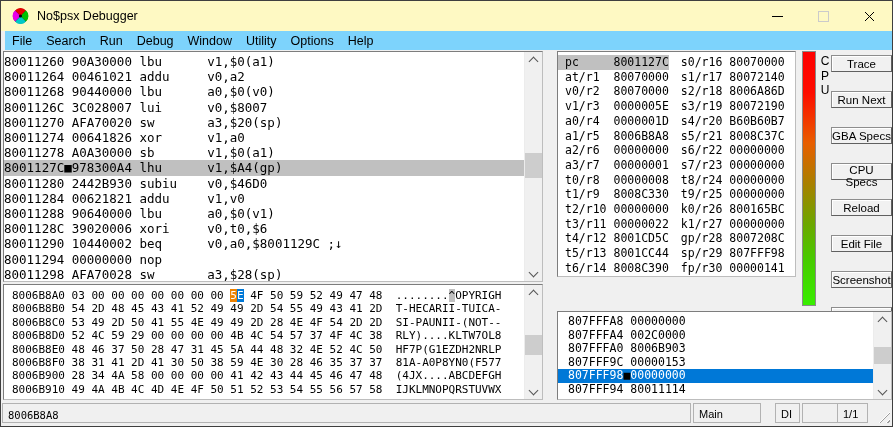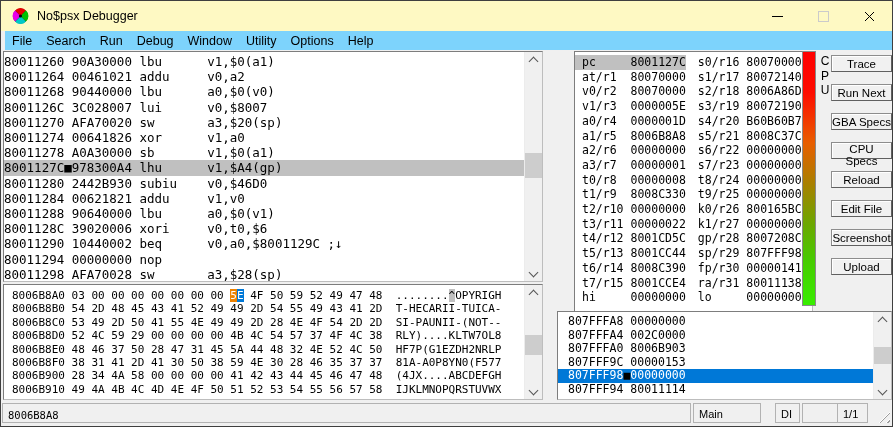--- a/index.html
+++ b/index.html
@@ -15,21 +15,21 @@
   .ico-min{width:11px;height:1px;background:#000;}
   .ico-max{width:9px;height:9px;border:1px solid #cbcbcb;}
   
   .menubar{position:absolute;left:4px;top:30px;right:0;height:19px;background:#7dd3fc;display:flex;}
   .mitem{padding:3px 7px 0 7px;font-size:12.5px;}
   
   .panel{position:absolute;background:#fff;box-sizing:border-box;
     border:1px solid;border-color:#7d7d7d #bdbdbd #bdbdbd #7d7d7d;}
   #disasm{left:2px;top:50px;width:540px;height:231px;}
   #hexpanel{left:2px;top:283px;width:540px;height:116px;}
-  #regpanel{left:556px;top:50px;width:239px;height:261px;margin-left:17px;}
+  #regpanel{left:556px;top:50px;width:239px;height:226px;}
   #stackpanel{left:556px;top:310px;width:335px;height:89px;}
   .rows{position:absolute;left:0;top:0;right:0;bottom:0;overflow:hidden;
     font-family:"DejaVu Sans Mono",monospace;white-space:pre;}
   
   #disasm .rows{right:17px;top:2px;font-size:12.5px;line-height:15.2px;}
   .drow{padding-left:0;}
   .drow span{display:inline-block;}
   .drow .addr{width:8ch}.drow .dcur{width:1ch}.drow .code{width:8ch;margin-right:1ch}.drow .mnem{width:9ch}
   .cur-row{background:#c0c0c0;}
   
@@ -63,21 +63,21 @@
   .sb-down .chev{transform:rotate(225deg);margin-bottom:3px;}
   .sb-thumb{position:absolute;left:0;width:17px;background:#cdcdcd;}
   #disasm .sb-thumb{top:101px;height:25px;}
   #hexpanel .sb-thumb{top:50px;height:20px;}
   #stackpanel .sb-thumb{top:35px;height:17px;}
   
   #cpubar{position:absolute;left:801px;top:50px;width:14px;height:255px;box-sizing:border-box;
     border:1px solid #8a8a8a;
     background:linear-gradient(180deg,#ff0000 0%,#fe0c00 16%,#e85e00 36%,#a98000 52%,#6ca700 68%,#48cb00 82%,#38ee00 100%);}
   #cpulabel{position:absolute;left:817px;top:53px;width:14px;font-size:12px;line-height:14.5px;text-align:center;}
-  #sidebtns{position:absolute;left:830px;top:54px;width:61px;display:flex;flex-direction:column;gap:12px;}
+  #sidebtns{position:absolute;left:830px;top:54px;width:61px;display:flex;flex-direction:column;gap:19px;}
   .sbtn{height:17px;box-sizing:border-box;background:#f1f1f1;border:1px solid #8d8d8d;
     border-right-color:#606060;border-bottom-color:#606060;box-shadow:inset 1px 1px 0 #ffffff;
     font-size:11.5px;font-family:"Liberation Sans",sans-serif;padding:0;color:#000;}
   
   #statusbar{position:absolute;left:0;right:0;top:400px;height:27px;}
   .scell{position:absolute;top:2px;height:20px;box-sizing:border-box;background:#f0f0f0;
     border:1px solid #b2b2b2;font-size:11px;padding:4px 0 0 5px;overflow:hidden;}
   .scell.mono{font-family:"DejaVu Sans Mono",monospace;font-size:10.5px;padding-top:5px;}
   .sc0{left:1px;width:689px}.sc1{left:692px;width:68px}.sc2{left:774px;width:25px}
   .sc3{left:801px;width:47px}.sc4{left:836px;width:31px}

